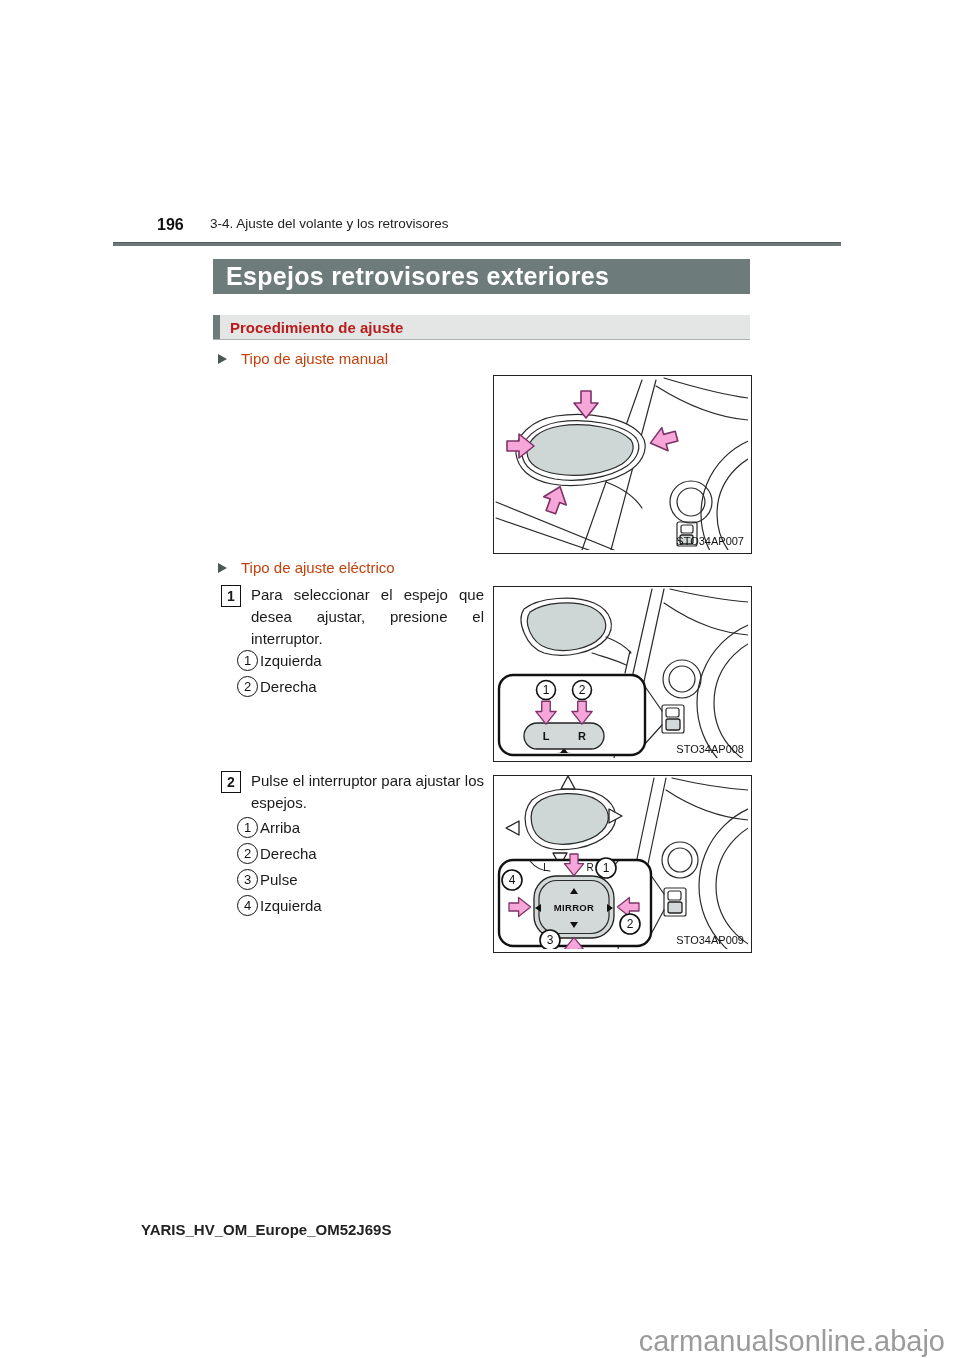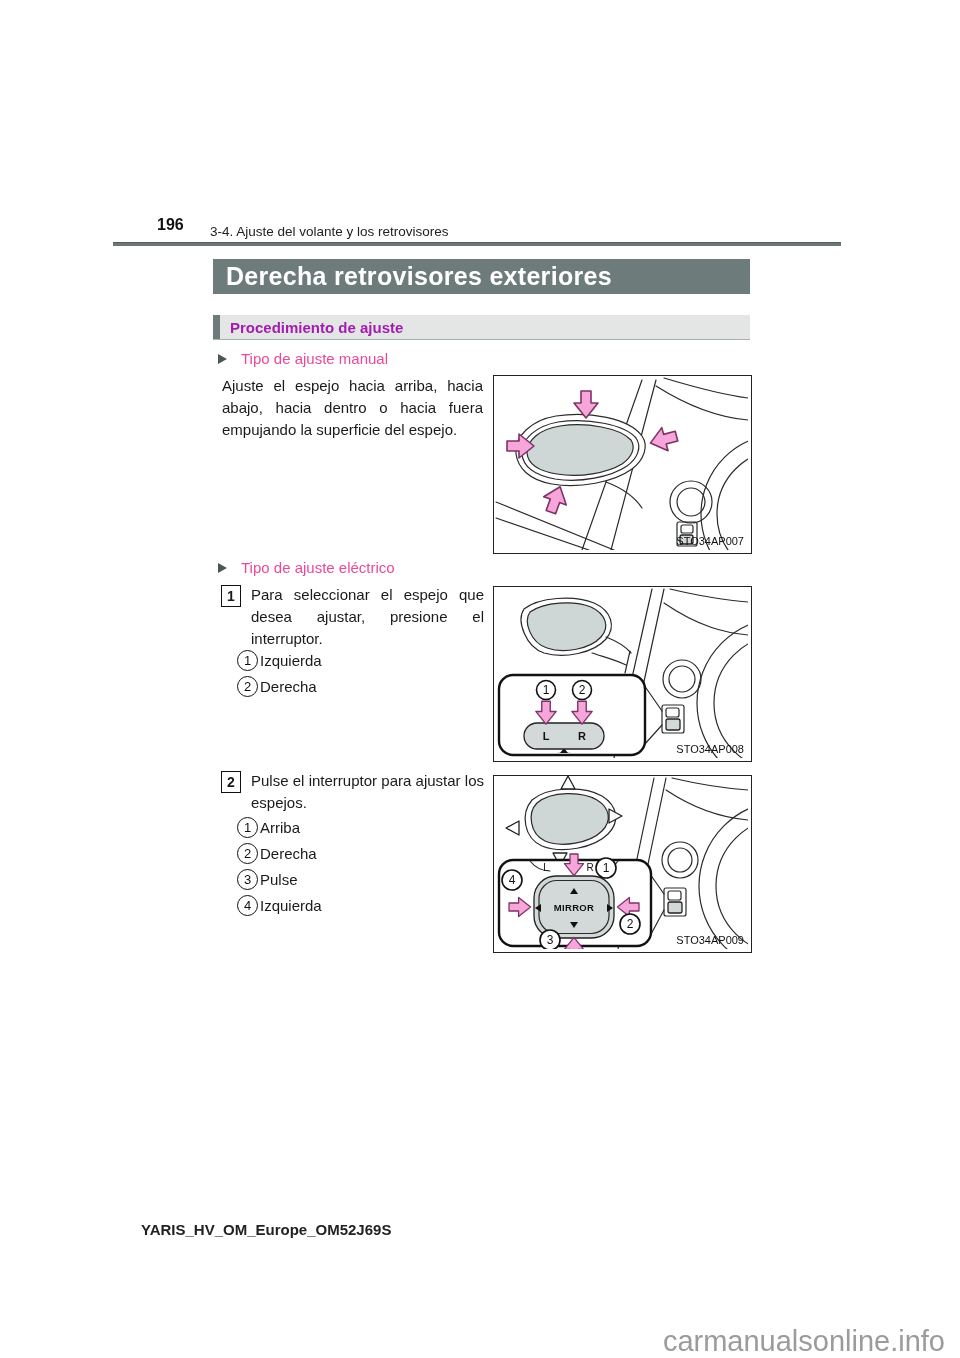--- a/index.html
+++ b/index.html
@@ -2,36 +2,36 @@
 <html><head>
 <meta charset="utf-8">
 <style>
   html,body{margin:0;padding:0;background:#ffffff;}
   #page{position:relative;width:960px;height:1358px;background:#ffffff;
         font-family:"Liberation Sans", sans-serif;color:#1a1a1a;overflow:hidden;border-radius:25px;}
   .abs{position:absolute;}
 
   
   .pagenum{left:157px;top:216px;font-size:16px;font-weight:bold;color:#111;}
-  .chapter{left:210px;top:224px;font-size:13.5px;color:#222;}
+  .chapter{left:210px;top:216px;font-size:13.5px;color:#222;}
   .hrule{left:113px;top:242px;width:728px;height:3px;background:#6b7877;border-top:1px solid #55605f;}
 
   
   .banner{left:213px;top:259px;width:537px;height:35px;background:#6e7b7b;
           display:flex;align-items:center;}
   .banner span{color:#fff;font-size:25px;font-weight:bold;padding-left:13px;letter-spacing:.3px;}
 
   
   .secbar{left:213px;top:315px;width:537px;height:24px;background:#e4e6e5;
           border-bottom:1px solid #aab2b1;display:flex;align-items:center;}
   .secbar .accent{width:7px;height:24px;background:#6e7b7b;flex:0 0 auto;}
-  .secbar span{font-size:15px;font-weight:bold;color:#a21caf;padding-left:10px;}
-
-  
-  .bullet{display:flex;align-items:center;font-size:15px;color:#ec4899;}
+  .secbar span{font-size:15px;font-weight:bold;color:#b91c1c;padding-left:10px;}
+
+  
+  .bullet{display:flex;align-items:center;font-size:15px;color:#c2410c;}
   .tri{width:0;height:0;border-left:9px solid #4d5856;border-top:5.5px solid transparent;
        border-bottom:5.5px solid transparent;display:inline-block;margin:0 14px 0 0;}
   .b1{left:218px;top:350px;}
   .b2{left:218px;top:559px;}
 
   .para{left:222px;top:375px;width:261px;font-size:15px;line-height:22px;text-align:justify;}
 
   
   .steprow{display:flex;align-items:flex-start;}
   .snum{width:18px;height:20px;border:1.6px solid #111;font-weight:bold;font-size:14px;
@@ -74,34 +74,33 @@
 </head>
 <body>
 
 <div id="page">
 
   <div class="abs pagenum">196</div>
   <div class="abs chapter">3-4. Ajuste del volante y los retrovisores</div>
   <div class="abs hrule"></div>
 
   <div class="abs banner">
-    <span>Derecha retrovisores exteriores</span>
+    <span>Espejos retrovisores exteriores</span>
   </div>
 
   <div class="abs secbar">
     <div class="accent"></div>
     <span>Procedimiento de ajuste</span>
   </div>
 
   <div class="abs bullet b1">
     <span class="tri"></span>
     <span>Tipo de ajuste manual</span>
   </div>
 
-  <div class="abs para">Ajuste el espejo hacia arriba, hacia abajo, hacia dentro o hacia fuera empujando la superficie del espejo.</div>
 
   <div class="abs fig f1">
     <svg width="254" height="174" viewBox="0 0 254 174">
       <defs>
         <path id="arw1" d="M -5 -15 L 5 -15 L 5 -3 L 12 -3 L 0 12 L -12 -3 L -5 -3 Z"></path>
       </defs>
 
       <path class="ln" d="M148,4 L88,174"></path>
       <path class="ln" d="M162,4 L117,174"></path>
       <path class="ln" d="M162,10 C200,34 230,42 254,44"></path>
@@ -279,15 +278,15 @@
       <text class="cnt" x="136" y="152">2</text>
       <circle class="cno" cx="56" cy="164" r="10"></circle>
       <text class="cnt" x="56" y="168">3</text>
       <circle class="cno" cx="18" cy="104" r="10"></circle>
       <text class="cnt" x="18" y="108">4</text>
       <text class="figlab" x="250" y="168" text-anchor="end">STO34AP009</text>
     </svg>
   </div>
 
   <div class="abs footer">YARIS_HV_OM_Europe_OM52J69S</div>
-  <div class="abs wmark">carmanualsonline.info</div>
+  <div class="abs wmark">carmanualsonline.abajo</div>
 
 </div>
 
 </body></html>

